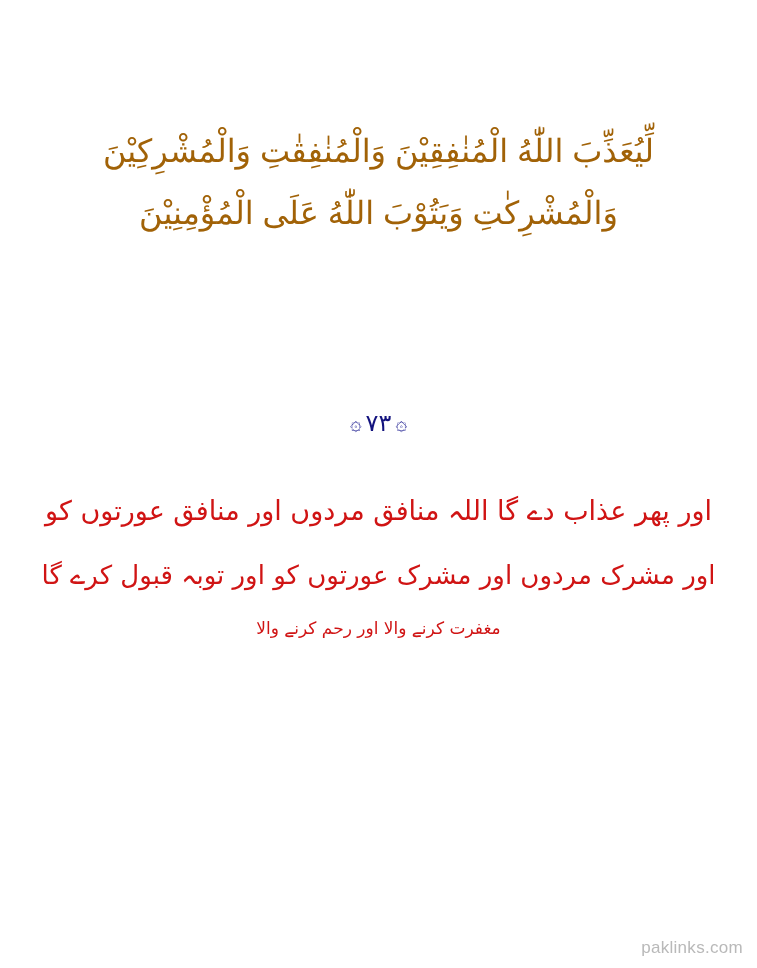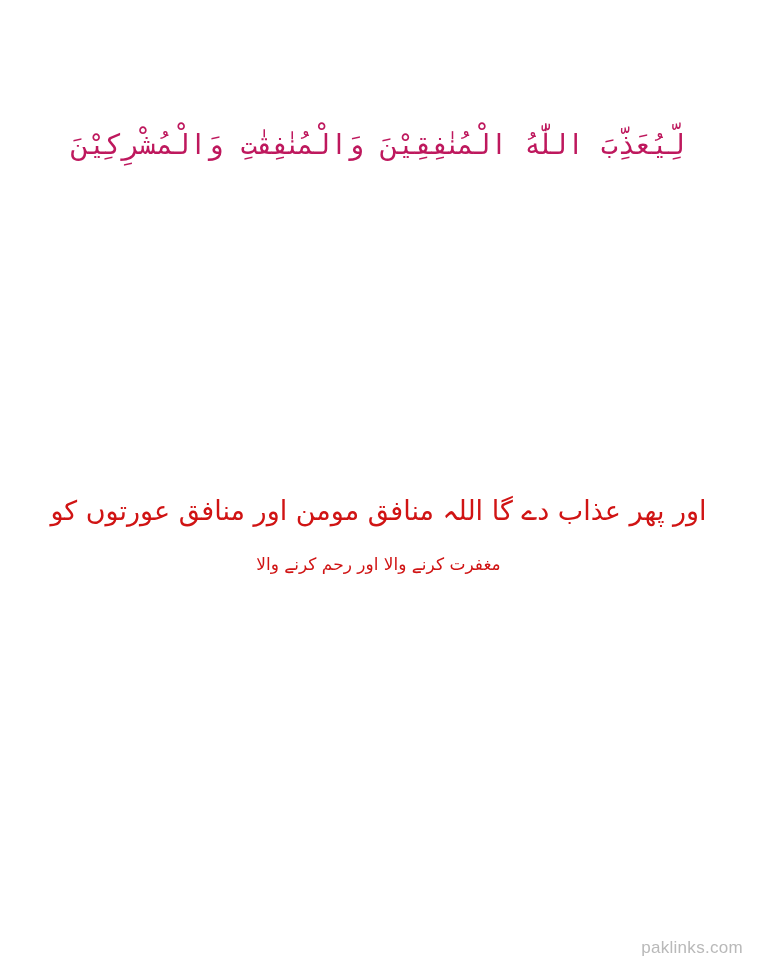--- a/index.html
+++ b/index.html
@@ -19,23 +19,23 @@
     inset: 0;
     background: #ffffff;
   }
   .arabic-block {
     position: absolute;
     top: 120px;
     left: 55px;
     width: 647px;
     text-align: center;
     direction: rtl;
-    color: #be185d;
-    font-family: Liberation Mono, monospace;
-    font-size: 28px;
+    color: #a16207;
+    font-family: Liberation Sans, sans-serif;
+    font-size: 32px;
     line-height: 1.95;
     letter-spacing: 0.5px;
   }
   .arabic-line {
     display: block;
     white-space: nowrap;
   }
   .ayah-marker {
     position: absolute;
     top: 408px;
@@ -85,23 +85,28 @@
     letter-spacing: 0.3px;
   }
 </style>
 </head>
 <body>
 
 <div class="page">
 
   <div class="arabic-block">
     <span class="arabic-line">لِّيُعَذِّبَ اللّٰهُ الْمُنٰفِقِيْنَ وَالْمُنٰفِقٰتِ وَالْمُشْرِكِيْنَ</span>
+    <span class="arabic-line">وَالْمُشْرِكٰتِ وَيَتُوْبَ اللّٰهُ عَلَى الْمُؤْمِنِيْنَ</span>
   </div>
 
+  <div class="ayah-marker">
+    <span class="ornament">۞</span><span class="num">۷۳</span><span class="ornament">۞</span>
+  </div>
 
   <div class="urdu-block">
-    <span class="urdu-line">اور پھر عذاب دے گا اللہ منافق مومن اور منافق عورتوں کو</span>
+    <span class="urdu-line">اور پھر عذاب دے گا اللہ منافق مردوں اور منافق عورتوں کو</span>
+    <span class="urdu-line indent-1">اور مشرک مردوں اور مشرک عورتوں کو اور توبہ قبول کرے گا</span>
     <span class="urdu-line last">مغفرت کرنے والا اور رحم کرنے والا</span>
   </div>
 
   <div class="watermark">paklinks.com</div>
 
 </div>
 
 </body></html>

